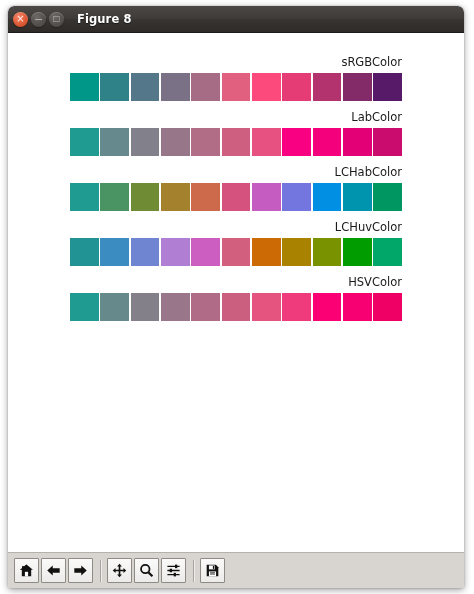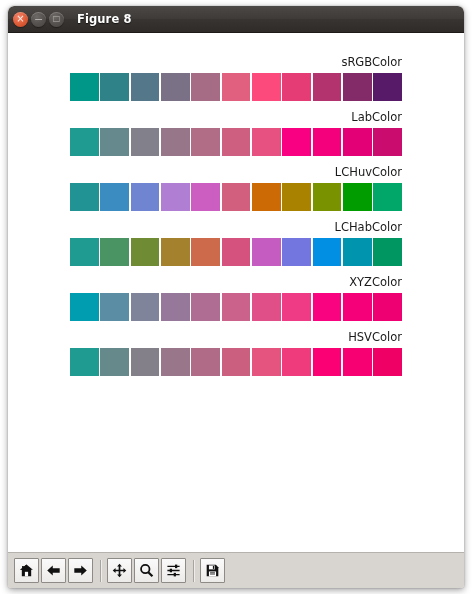--- a/index.html
+++ b/index.html
@@ -202,68 +202,52 @@
             <div class="swatch" title="#b16c86" style="background: rgb(177, 108, 134);"></div>
             <div class="swatch" title="#cf5f81" style="background: rgb(207, 95, 129);"></div>
             <div class="swatch" title="#e65181" style="background: rgb(230, 81, 129);"></div>
             <div class="swatch" title="#f80081" style="background: rgb(248, 0, 129);"></div>
             <div class="swatch" title="#f4007c" style="background: rgb(244, 0, 124);"></div>
             <div class="swatch" title="#e30077" style="background: rgb(227, 0, 119);"></div>
             <div class="swatch" title="#c90c6e" style="background: rgb(201, 12, 110);"></div>
           </div>
         </div>
         <div class="palette-block">
+          <div class="palette-title">LCHabColor</div>
+          <div class="swatch-row">
+            <div class="swatch" title="#1f9b91" style="background: rgb(31, 155, 145);"></div>
+            <div class="swatch" title="#4a9463" style="background: rgb(74, 148, 99);"></div>
+            <div class="swatch" title="#6f8c35" style="background: rgb(111, 140, 53);"></div>
+            <div class="swatch" title="#a4812d" style="background: rgb(164, 129, 45);"></div>
+            <div class="swatch" title="#cc6a4b" style="background: rgb(204, 106, 75);"></div>
+            <div class="swatch" title="#d6527e" style="background: rgb(214, 82, 126);"></div>
+            <div class="swatch" title="#c45cc2" style="background: rgb(196, 92, 194);"></div>
+            <div class="swatch" title="#7476e0" style="background: rgb(116, 118, 224);"></div>
+            <div class="swatch" title="#008fe2" style="background: rgb(0, 143, 226);"></div>
+            <div class="swatch" title="#0094ae" style="background: rgb(0, 148, 174);"></div>
+            <div class="swatch" title="#009661" style="background: rgb(0, 150, 97);"></div>
+          </div>
+        </div>
+        <div class="palette-block">
           <div class="palette-title">LCHuvColor</div>
           <div class="swatch-row">
             <div class="swatch" title="#229394" style="background: rgb(34, 147, 148);"></div>
             <div class="swatch" title="#3a8cc1" style="background: rgb(58, 140, 193);"></div>
             <div class="swatch" title="#6f85d2" style="background: rgb(111, 133, 210);"></div>
             <div class="swatch" title="#b07ed2" style="background: rgb(176, 126, 210);"></div>
             <div class="swatch" title="#cc5ec2" style="background: rgb(204, 94, 194);"></div>
             <div class="swatch" title="#d35f7e" style="background: rgb(211, 95, 126);"></div>
             <div class="swatch" title="#cc6a05" style="background: rgb(204, 106, 5);"></div>
             <div class="swatch" title="#a98300" style="background: rgb(169, 131, 0);"></div>
             <div class="swatch" title="#799200" style="background: rgb(121, 146, 0);"></div>
             <div class="swatch" title="#009c00" style="background: rgb(0, 156, 0);"></div>
             <div class="swatch" title="#00a768" style="background: rgb(0, 167, 104);"></div>
           </div>
         </div>
         <div class="palette-block">
-          <div class="palette-title">LCHabColor</div>
-          <div class="swatch-row">
-            <div class="swatch" title="#1f9b91" style="background: rgb(31, 155, 145);"></div>
-            <div class="swatch" title="#4a9463" style="background: rgb(74, 148, 99);"></div>
-            <div class="swatch" title="#6f8c35" style="background: rgb(111, 140, 53);"></div>
-            <div class="swatch" title="#a4812d" style="background: rgb(164, 129, 45);"></div>
-            <div class="swatch" title="#cc6a4b" style="background: rgb(204, 106, 75);"></div>
-            <div class="swatch" title="#d6527e" style="background: rgb(214, 82, 126);"></div>
-            <div class="swatch" title="#c45cc2" style="background: rgb(196, 92, 194);"></div>
-            <div class="swatch" title="#7476e0" style="background: rgb(116, 118, 224);"></div>
-            <div class="swatch" title="#008fe2" style="background: rgb(0, 143, 226);"></div>
-            <div class="swatch" title="#0094ae" style="background: rgb(0, 148, 174);"></div>
-            <div class="swatch" title="#009661" style="background: rgb(0, 150, 97);"></div>
-          </div>
-        </div>
-        <div class="palette-block">
-          <div class="palette-title">XYZColor</div>
-          <div class="swatch-row">
-            <div class="swatch" title="#009caf" style="background: rgb(0, 156, 175);"></div>
-            <div class="swatch" title="#5b8da4" style="background: rgb(91, 141, 164);"></div>
-            <div class="swatch" title="#7f849b" style="background: rgb(127, 132, 155);"></div>
-            <div class="swatch" title="#96799a" style="background: rgb(150, 121, 154);"></div>
-            <div class="swatch" title="#b06d93" style="background: rgb(176, 109, 147);"></div>
-            <div class="swatch" title="#cb628c" style="background: rgb(203, 98, 140);"></div>
-            <div class="swatch" title="#e04f88" style="background: rgb(224, 79, 136);"></div>
-            <div class="swatch" title="#ef3a85" style="background: rgb(239, 58, 133);"></div>
-            <div class="swatch" title="#fa0380" style="background: rgb(250, 3, 128);"></div>
-            <div class="swatch" title="#f6007a" style="background: rgb(246, 0, 122);"></div>
-            <div class="swatch" title="#ef0072" style="background: rgb(239, 0, 114);"></div>
-          </div>
-        </div>
-        <div class="palette-block">
           <div class="palette-title">HSVColor</div>
           <div class="swatch-row">
             <div class="swatch" title="#1f9b91" style="background: rgb(31, 155, 145);"></div>
             <div class="swatch" title="#66898c" style="background: rgb(102, 137, 140);"></div>
             <div class="swatch" title="#838089" style="background: rgb(131, 128, 137);"></div>
             <div class="swatch" title="#9a768a" style="background: rgb(154, 118, 138);"></div>
             <div class="swatch" title="#b06b86" style="background: rgb(176, 107, 134);"></div>
             <div class="swatch" title="#cb5f80" style="background: rgb(203, 95, 128);"></div>
             <div class="swatch" title="#e4547f" style="background: rgb(228, 84, 127);"></div>
             <div class="swatch" title="#ef3b7c" style="background: rgb(239, 59, 124);"></div>

